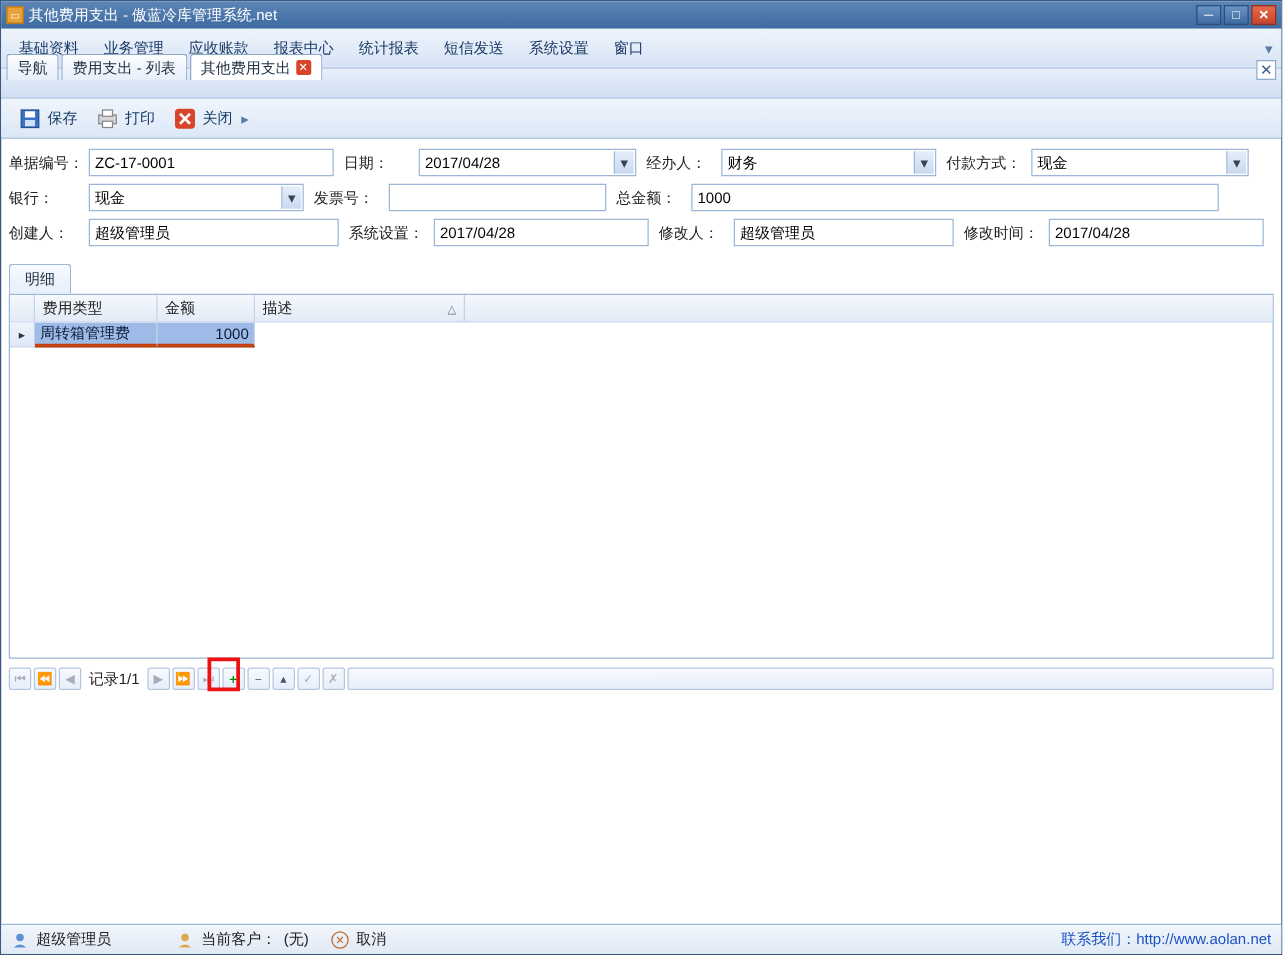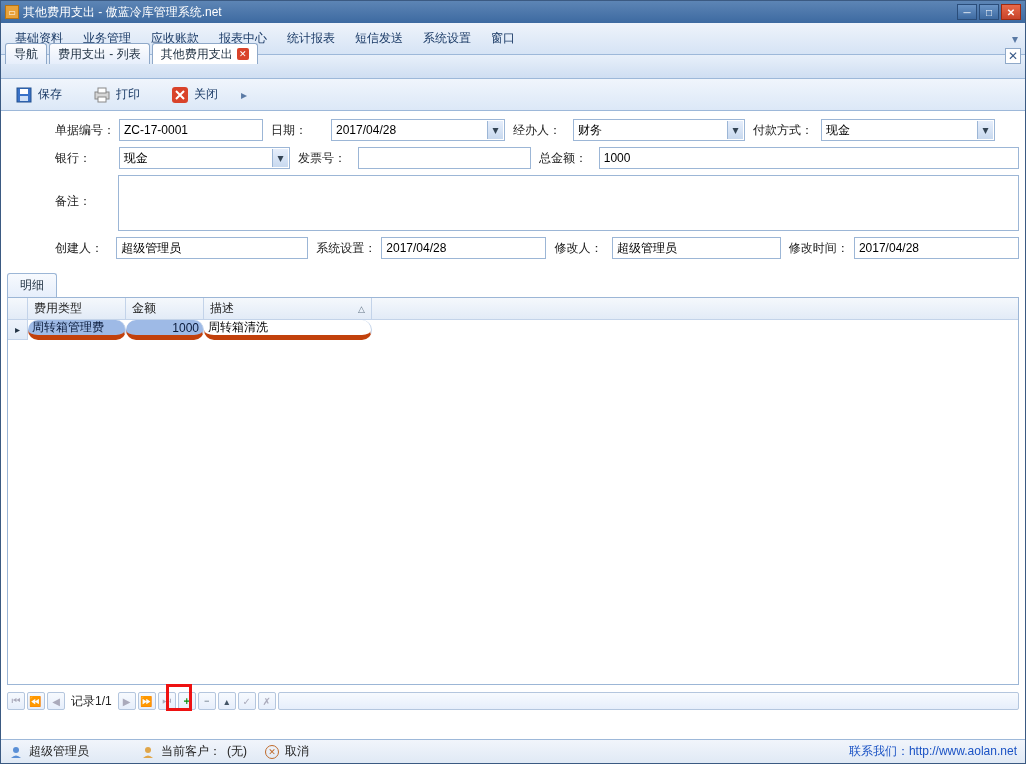--- a/index.html
+++ b/index.html
@@ -20,49 +20,49 @@
 .menubar .mb-chev { margin-left: auto; width: 12px; display:flex; align-items:center; justify-content:center; color:#5a7aa5; cursor:pointer; }
 
 
 .doc-tabs { height: 24px; background: linear-gradient(#e8f0fa,#cfdef2); border-bottom: 1px solid #9db8d9; display: flex; align-items: flex-end; padding: 2px 4px 14px 4px; }
 .doc-tab { height: 21px; border: 1px solid #8fa9c9; border-bottom: none; background: linear-gradient(#fdfdfe,#e6eefb); margin-right: 2px; padding: 0 8px; display: flex; align-items: center; gap: 4px; color: #234; border-radius: 3px 3px 0 0; cursor:pointer; }
 .doc-tab.active { background: #fff; font-weight: normal; }
 .doc-tab .tab-close { width: 12px; height: 12px; background: #d9432a; color: #fff; font-size: 9px; display: inline-flex; align-items: center; justify-content: center; border-radius: 2px; cursor:pointer; }
 .doc-tabs .tabs-close-all { margin-left: auto; width: 16px; height: 16px; border: 1px solid #8fa9c9; background: #fff; display:flex;align-items:center;justify-content:center;color:#3a5a88; cursor:pointer; }
 
 
-.toolbar { height: 32px; background: linear-gradient(#f0f5fc,#dce8f7); border-bottom: 1px solid #9db8d9; display: flex; align-items: center; padding: 0 6px; gap: 16px; }
+.toolbar { height: 32px; background: linear-gradient(#f0f5fc,#dce8f7); border-bottom: 1px solid #9db8d9; display: flex; align-items: center; padding: 0 6px; gap: 0; }
 .tbtn { height: 26px; display: flex; align-items: center; gap: 4px; padding: 0 6px; border: 1px solid transparent; border-radius: 3px; cursor: pointer; color: #1a3a66; }
 .tbtn .ticon { width: 20px; height: 20px; display:flex;align-items:center;justify-content:center; }
 .toolbar .tb-chev { width: 10px; color:#5a7aa5; cursor:pointer; }
 
 
 .form-area { padding: 8px 6px 4px 6px; }
-.form-row { display: flex; align-items: center; margin-bottom: 6px; gap: 0; margin-left: 48px; }
+.form-row { display: flex; align-items: center; margin-bottom: 6px; gap: 0; }
 .flabel { width: 64px; text-align: left; color: #222; padding-left: 0; }
 .finput, .fcombo, .ftextarea { border: 1px solid #9cb6d6; background: #fff; height: 22px; padding: 0 4px; font-size: 12px; }
 .fcombo { position: relative; display: flex; align-items: center; }
 .fcombo .combo-btn { position: absolute; right: 1px; top: 1px; bottom: 1px; width: 16px; background: linear-gradient(#e6eefb,#c8d9ef); border-left: 1px solid #9cb6d6; display:flex;align-items:center;justify-content:center;color:#345; cursor:pointer; }
 .ftextarea { height: 56px; resize: none; padding:4px; }
 .ftextarea::-webkit-scrollbar { width: 16px; }
 
 
 .detail-tabs { display: flex; padding: 4px 22px 0 6px; }
 .detail-tab { border: 1px solid #9cb6d6; border-bottom: none; background: linear-gradient(#f7fafe,#e6eefb); padding: 3px 12px; border-radius: 3px 3px 0 0; color:#234; cursor:pointer; }
 
 
-.grid-wrap { margin: 0 6px; border: 1px solid #9cb6d6; height: 388px; background: #fff; display:flex; flex-direction:column; }
+.grid-wrap { margin: 0 6px; border: 1px solid #9cb6d6; height: 292px; background: #fff; display:flex; flex-direction:column; }
 .grid-header { display: flex; height: 22px; background: linear-gradient(#f5f8fc,#e2ebf7); border-bottom: 1px solid #c3d3e9; }
 .gh-cell { border-right: 1px solid #c3d3e9; display:flex; align-items:center; padding: 0 6px; color:#222; position:relative; }
 .gh-cell.sorted::after { content:"△"; position:absolute; right:6px; font-size:9px; color:#678; }
 .indicator-col { width: 20px; background: linear-gradient(#f5f8fc,#e2ebf7); border-right:1px solid #c3d3e9; }
 .grid-body { flex:1; overflow:auto; }
 .grid-row { display:flex; height:20px; align-items:stretch; }
 .grid-row .gr-ind { width:20px; background:linear-gradient(#eef3fb,#dfe9f6); border-right:1px solid #c3d3e9; display:flex;align-items:center;justify-content:center;color:#234; font-size:10px; border-bottom: 1px solid #c3d3e9;}
-.grid-row .gr-cell { border-right:1px solid #c3d3e9; border-bottom:5px solid #c2410c; display:flex;align-items:center; padding:0 4px;border-radius:10px; }
+.grid-row .gr-cell { border-right:1px solid #c3d3e9; border-bottom:3px solid #c2410c; display:flex;align-items:center; padding:0 4px; }
 .grid-row.selected .gr-cell.focus-cell { background:#9ebae6; color:#0a1a3a; }
 .grid-row.selected .gr-cell { background:#fff; }
 
 
 .navigator { height: 24px; margin: 4px 6px 0 6px; display:flex; align-items:center; gap:2px; }
 .nav-btn { width: 18px; height: 18px; border: 1px solid #b4c6de; background: linear-gradient(#f7fafe,#e6eefb); display:flex;align-items:center;justify-content:center; color:#456; cursor:pointer; font-size:10px; border-radius:2px; }
 .nav-btn.disabled { color:#aab; }
 .nav-text { margin: 0 4px; color:#222; }
 .nav-spacer { flex:1; height:18px; background: linear-gradient(#f7fafe,#e6eefb); border:1px solid #b4c6de; border-radius:2px; }
 .highlight-box { position:absolute; border: 3px solid #e11; pointer-events:none; }
@@ -146,21 +146,21 @@
           </svg>
       </span>
       <span>关闭</span>
     </div>
     <div class="tb-chev">▸</div>
   </div>
 
   <div class="form-area">
     <div class="form-row">
       <span class="flabel">单据编号：</span>
-      <input class="finput" style="width: 144px;" value="ZC-17-0001">
+      <input class="finput" style="width: 196px;" value="ZC-17-0001">
       <span class="flabel" style="width:60px;margin-left:8px">日期：</span>
       <div class="fcombo" style="width:174px">
         <span>2017/04/28</span>
         <span class="combo-btn">▾</span>
       </div>
       <span class="flabel" style="width:60px;margin-left:8px">经办人：</span>
       <div class="fcombo" style="width:172px">
         <span>财务</span>
         <span class="combo-btn">▾</span>
       </div>
@@ -176,24 +176,20 @@
       <div class="fcombo" style="width:172px">
         <span>现金</span>
         <span class="combo-btn">▾</span>
       </div>
       <span class="flabel" style="width:60px;margin-left:8px">发票号：</span>
       <input class="finput" style="width: 174px;" value="">
       <span class="flabel" style="width:60px;margin-left:8px">总金额：</span>
       <input class="finput" style="width: 422px;" value="1000">
     </div>
 
-    <div class="form-row" style="align-items:flex-start">
-      <span class="flabel" style="padding-top:18px">备注：</span>
-      <textarea class="ftextarea" style="width: 920px;"></textarea>
-    </div>
 
     <div class="form-row">
       <span class="flabel">创建人：</span>
       <input class="finput" style="width: 200px;" readonly="" value="超级管理员">
       <span class="flabel" style="width:68px;margin-left:8px">系统设置：</span>
       <input class="finput" style="width: 172px;" readonly="" value="2017/04/28">
       <span class="flabel" style="width:60px;margin-left:8px">修改人：</span>
       <input class="finput" style="width: 176px;" readonly="" value="超级管理员">
       <span class="flabel" style="width:68px;margin-left:8px">修改时间：</span>
       <input class="finput" style="width: 172px;" readonly="" value="2017/04/28">
@@ -209,21 +205,20 @@
       <div class="indicator-col"></div>
       <div class="gh-cell" style="width:98px">费用类型</div>
       <div class="gh-cell" style="width:78px">金额</div>
       <div class="gh-cell sorted" style="width:168px">描述</div>
     </div>
     <div class="grid-body">
       <div class="grid-row selected">
         <div class="gr-ind">▸</div>
         <div class="gr-cell focus-cell" style="width:98px">周转箱管理费</div>
         <div class="gr-cell focus-cell" style="width:78px;justify-content:flex-end">1000</div>
-        <div class="gr-cell" style="width:168px">周转箱清洗</div>
       </div>
     </div>
   </div>
 
   <div class="navigator" style="position:relative">
     <div class="nav-btn disabled">⏮</div>
     <div class="nav-btn disabled">⏪</div>
     <div class="nav-btn disabled">◀</div>
     <span class="nav-text">记录1/1</span>
     <div class="nav-btn disabled">▶</div>

